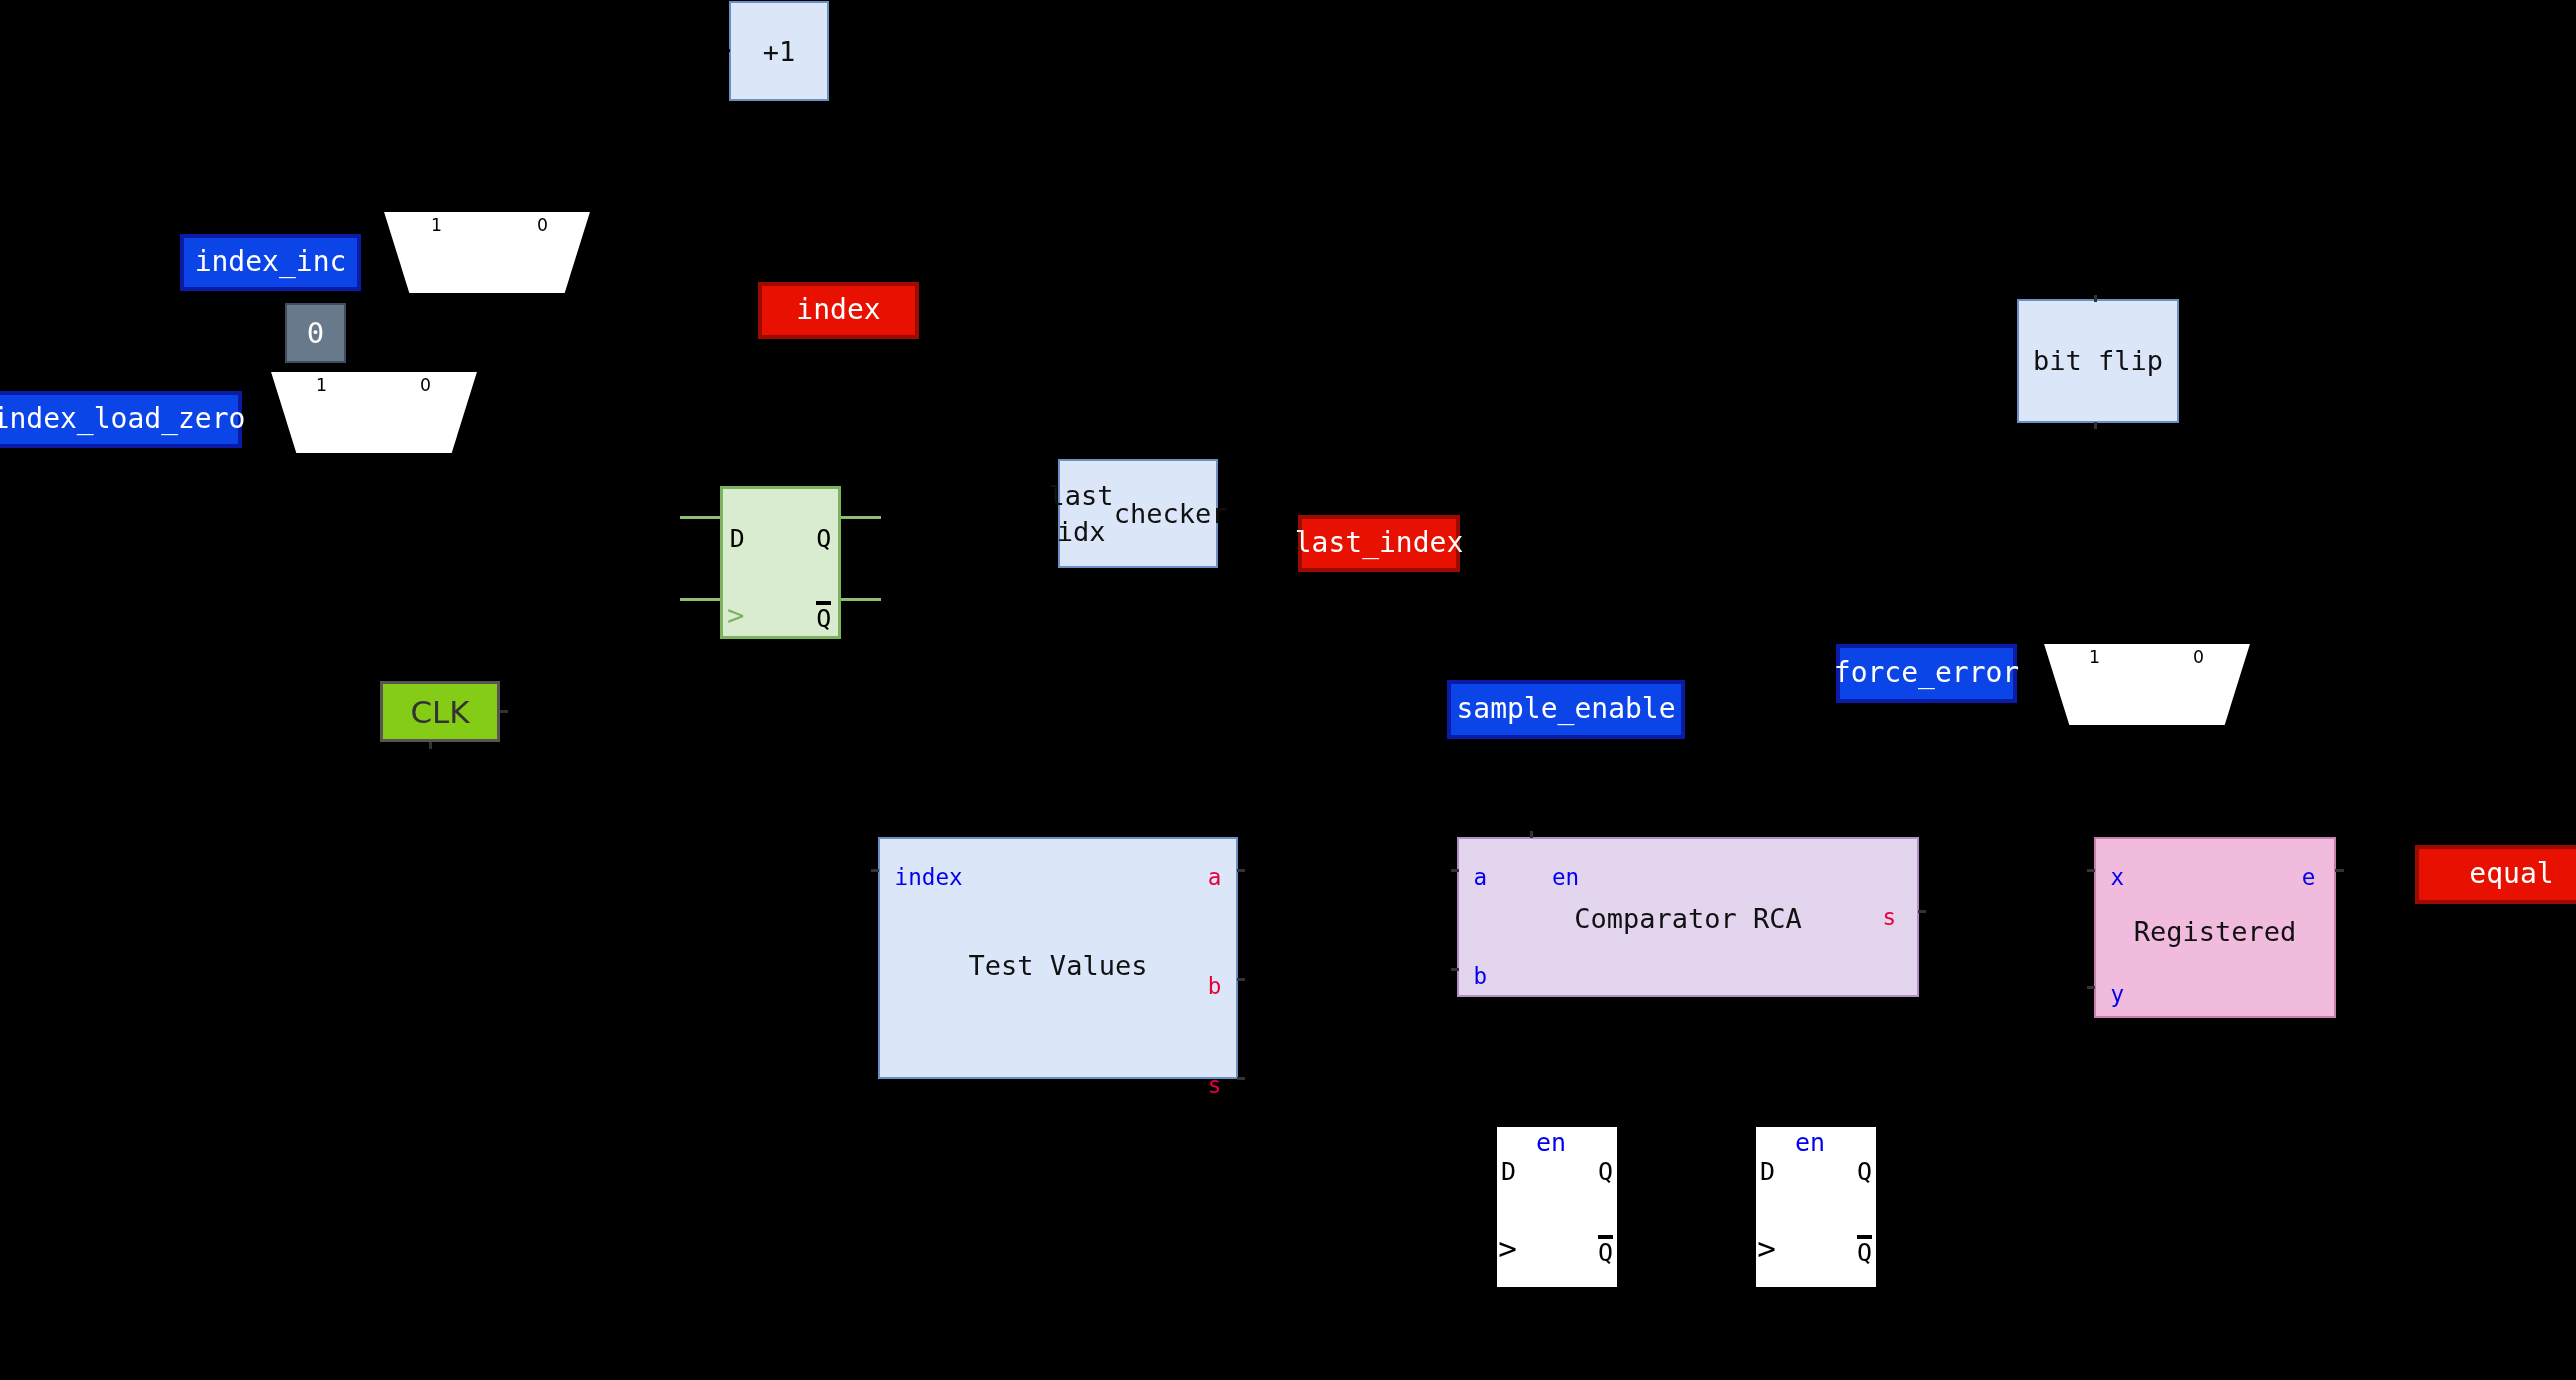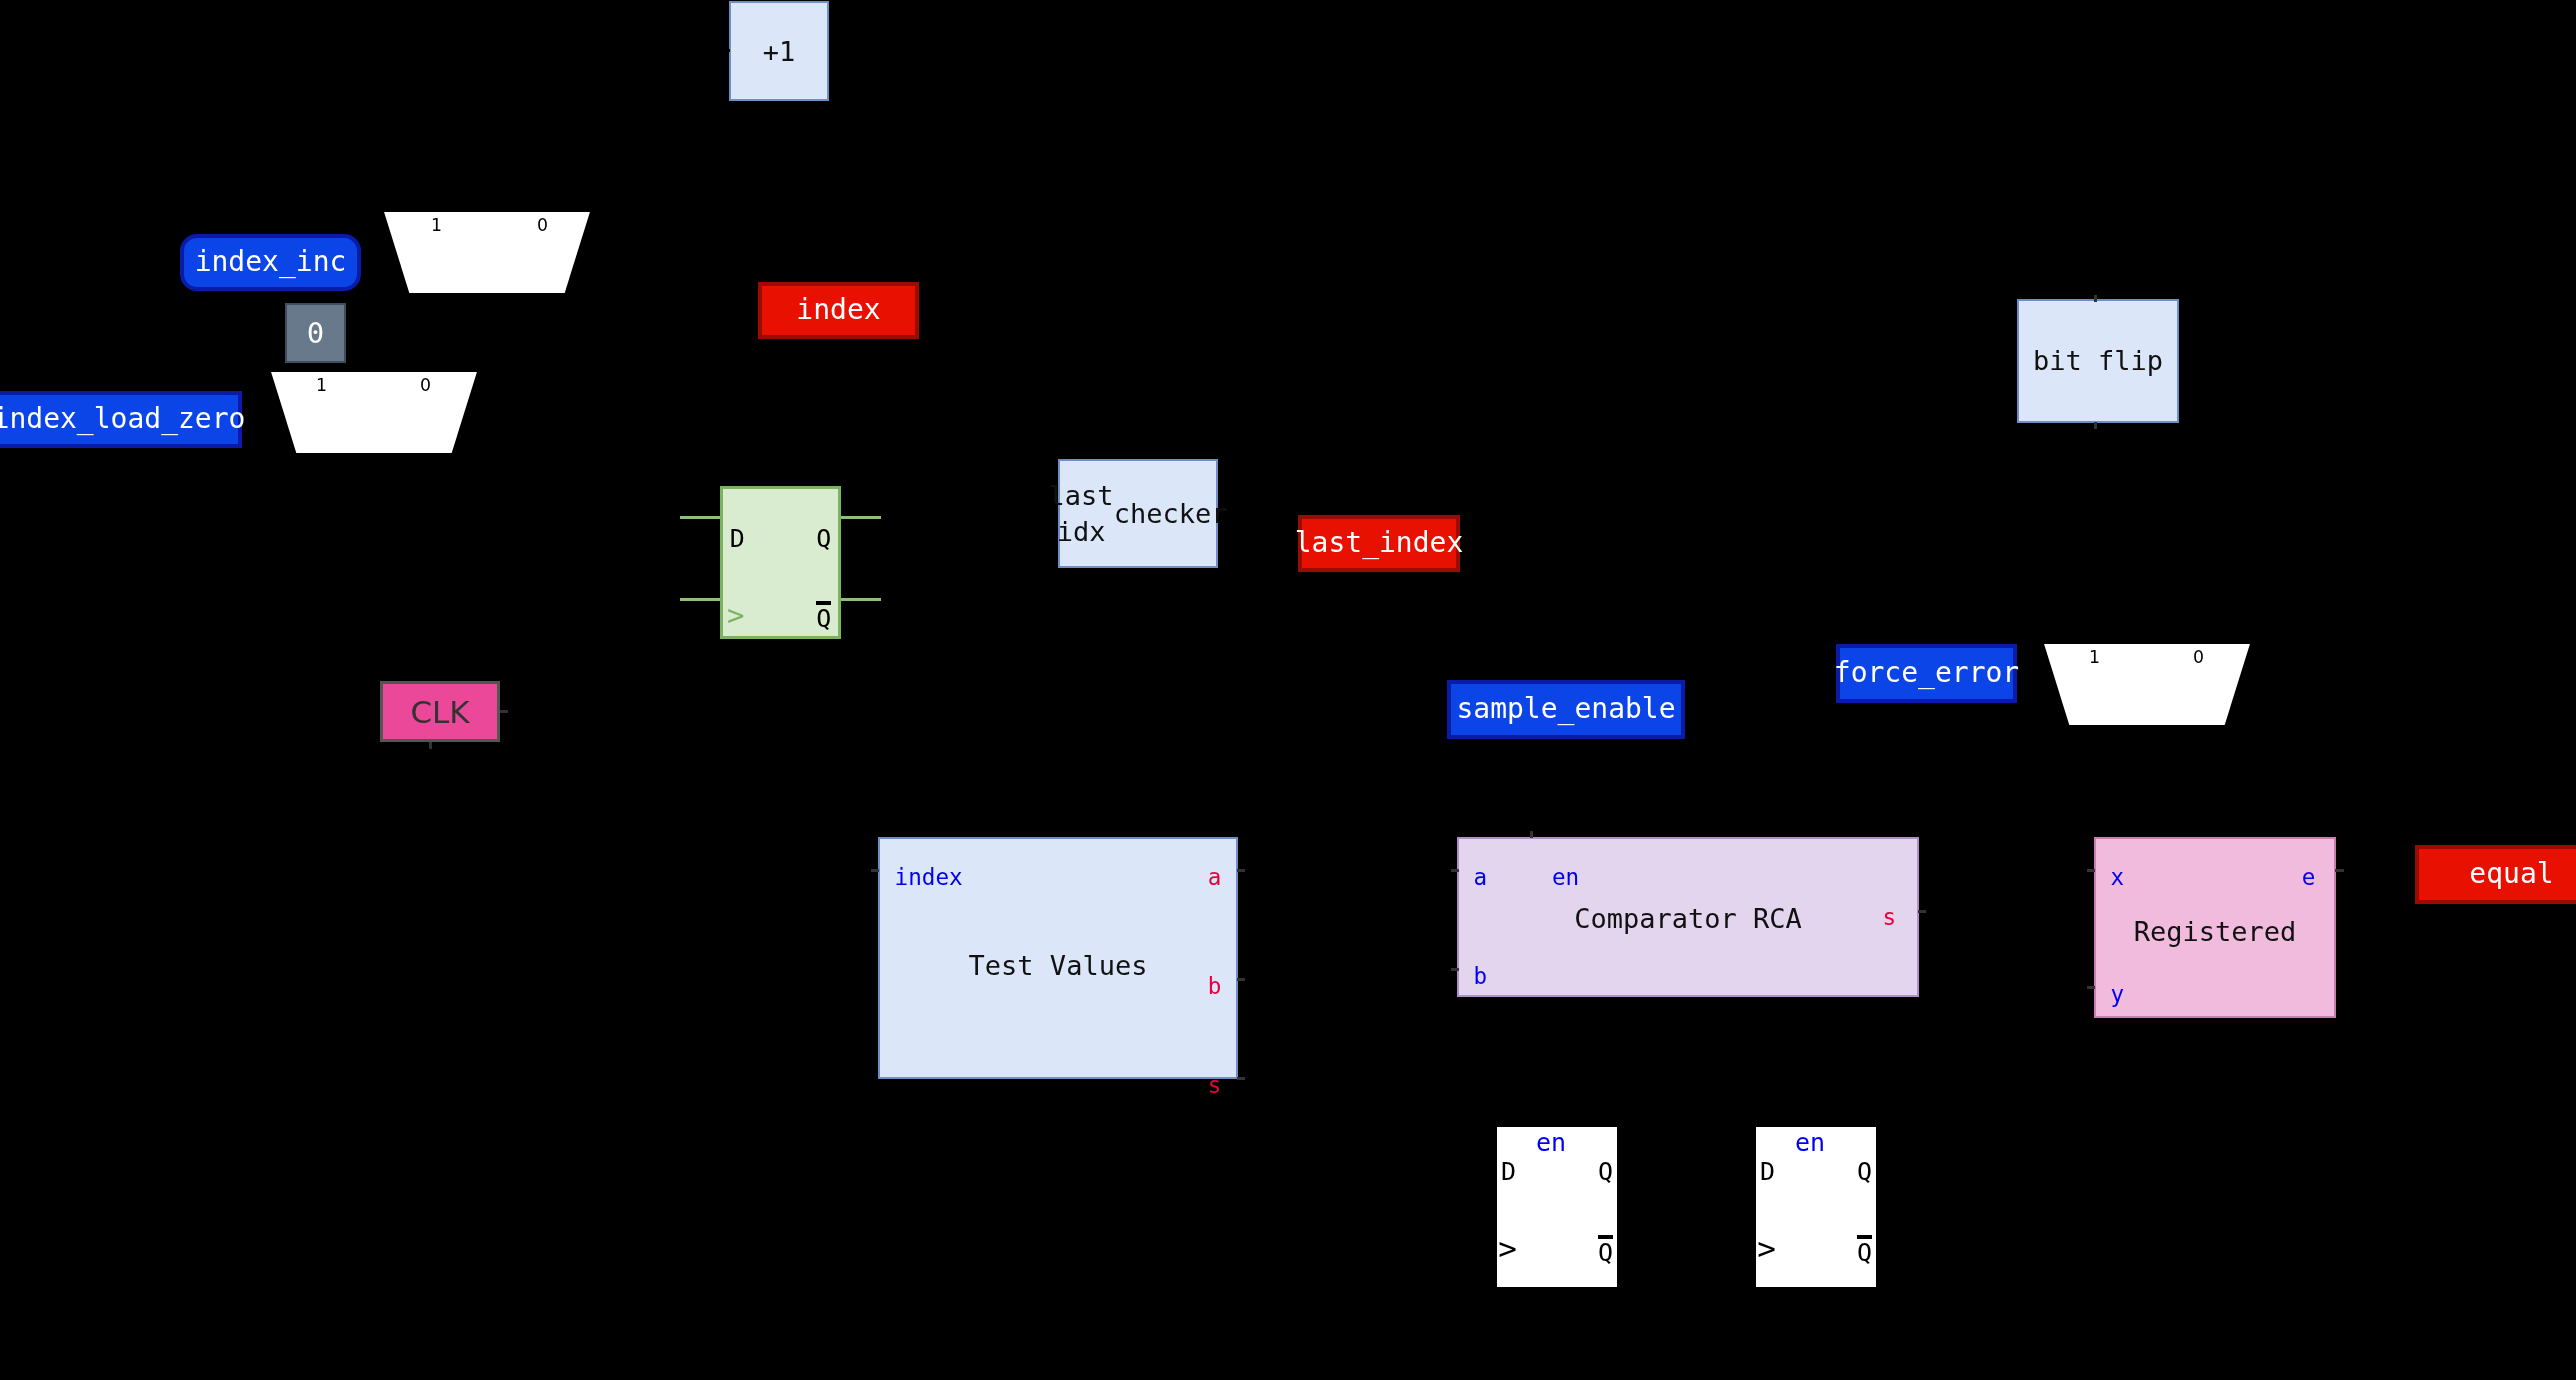--- a/index.html
+++ b/index.html
@@ -16,21 +16,21 @@
   .sig-out{background:#e81000;border:4px solid #9b0b00;color:#fff;
            font-size:28px;line-height:1.1;}
 
   
   .blk-blue{background:#dbe6f8;border:2.7px solid #6d8fc4;color:#111;
             font-size:27px;line-height:1.3;}
   
   .blk-purple{background:#e4d5ef;border:2.7px solid #b28fc4;color:#111;font-size:27px;}
   .blk-pink{background:#f0bbdd;border:2.7px solid #c77fb0;color:#111;font-size:27px;}
   
-  .blk-clk{background:#ec4899;border:3.3px solid #555;color:#333;
+  .blk-clk{background:#84cc16;border:3.3px solid #555;color:#333;
            font-family:"DejaVu Sans","Liberation Sans",sans-serif;font-size:31px;}
   
   .blk-const{background:#68798c;border:2.7px solid #3f4d5c;color:#fff;font-size:29px;}
   
   .blk-ff-white{background:#fff;border:0;color:#000;}
   
   .blk-ff-green{background:#d9ecd0;border:3.3px solid #7cb35f;color:#000;}
 
   
   .port{position:absolute;font-size:22.6px;line-height:1;white-space:nowrap;}
@@ -57,21 +57,21 @@
 </head>
 <body>
 
 <div id="canvas">
 
   <div class="node blk-blue" style="left:729px;top:1.3px;width:100px;height:100px;">
     <span>+1</span>
   </div>
   <div class="stub-dark" style="left:717px;top:49px;width:13.3px;"></div>
 
-  <div class="node sig-in" style="left:180px;top:234px;width:181px;height:57px;border-radius:17px;">
+  <div class="node sig-in" style="left:180px;top:234px;width:181px;height:57px;">
     <span>index_inc</span>
   </div>
 
   <div class="mux" style="left:384px;top:212px;">
     <svg width="206" height="81" viewBox="0 0 310 122">
       <polygon points="0,0 310,0 272,122 38,122" fill="#ffffff"></polygon>
     </svg>
     <span class="mux-lbl" style="left:47px;top:3.3px;">1</span>
     <span class="mux-lbl" style="left:153px;top:3.3px;">0</span>
   </div>

